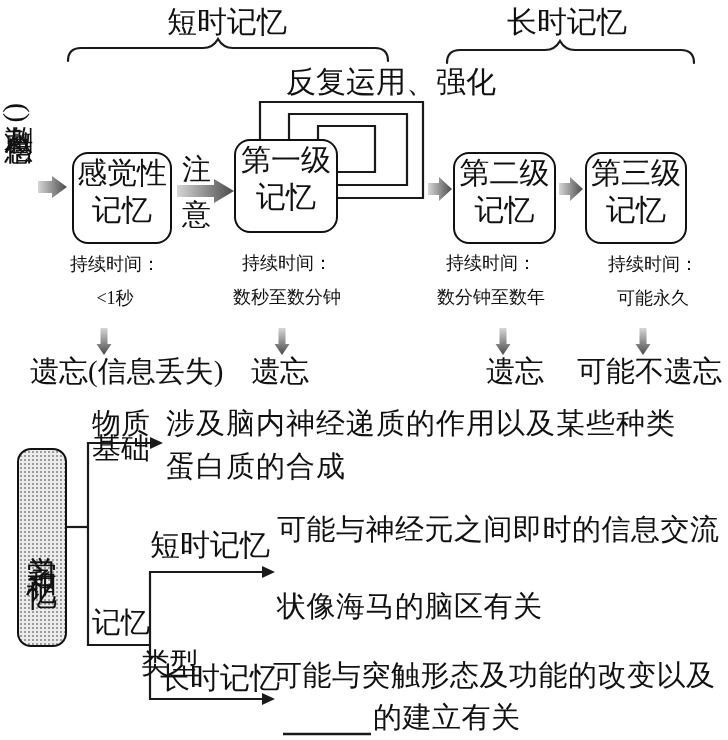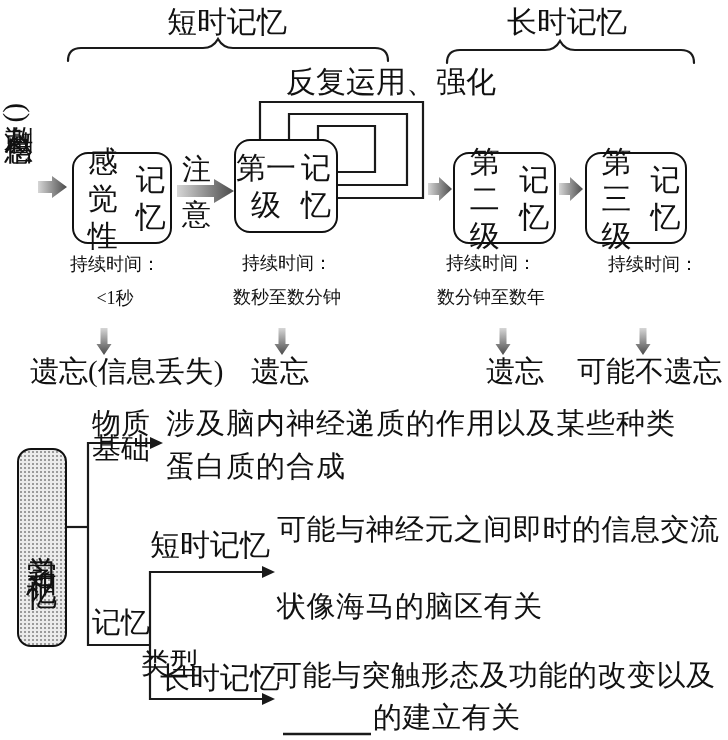--- a/index.html
+++ b/index.html
@@ -6,21 +6,21 @@
   .canvas{
     position:relative;width:728px;height:740px;background:#fff;overflow:hidden;
     font-family:"Liberation Serif","DejaVu Serif",serif;color:#111;
   }
   .canvas svg{position:absolute;left:0;top:0;}
   .t{position:absolute;white-space:nowrap;line-height:1.15;}
   .f30{font-size:30px;}
   .f29{font-size:29px;}
   .mbox{
     position:absolute;border:2.5px solid #111;border-radius:16px;background:#fff;
-    display:flex;flex-direction:row;align-items:center;justify-content:flex-start;
+    display:flex;flex-direction:column;align-items:center;justify-content:flex-start;
     font-size:30px;line-height:37px;text-align:center;z-index:2;
   }
   .dur{position:absolute;text-align:center;font-size:18px;line-height:34px;}
   .vert{writing-mode:vertical-rl;}
   .rootbox{
     position:absolute;left:17px;top:448px;width:46px;height:195px;
     border:2.5px solid #111;border-radius:14px;
     background-color:#ececec;
     background-image:radial-gradient(circle,#9b9b9b 0.8px,rgba(0,0,0,0) 1px);
     background-size:4px 4px;
@@ -117,20 +117,21 @@
   <div class="dur" style="left:192px;top:246px;width:190px;">
     <div>持续时间：</div>
     <div>数秒至数分钟</div>
   </div>
   <div class="dur" style="left:398px;top:246px;width:186px;">
     <div>持续时间：</div>
     <div>数分钟至数年</div>
   </div>
   <div class="dur" style="left:578px;top:247px;width:150px;">
     <div>持续时间：</div>
+    <div>可能永久</div>
   </div>
 
   <div class="t f29" style="left:30px;top:355px;">遗忘(信息丢失)</div>
   <div class="t f29" style="left:251px;top:355px;">遗忘</div>
   <div class="t f29" style="left:486px;top:355px;">遗忘</div>
   <div class="t f29" style="left:577px;top:355px;">可能不遗忘</div>
 
   <div class="rootbox">
     <div class="txt">学习和记忆</div>
   </div>

